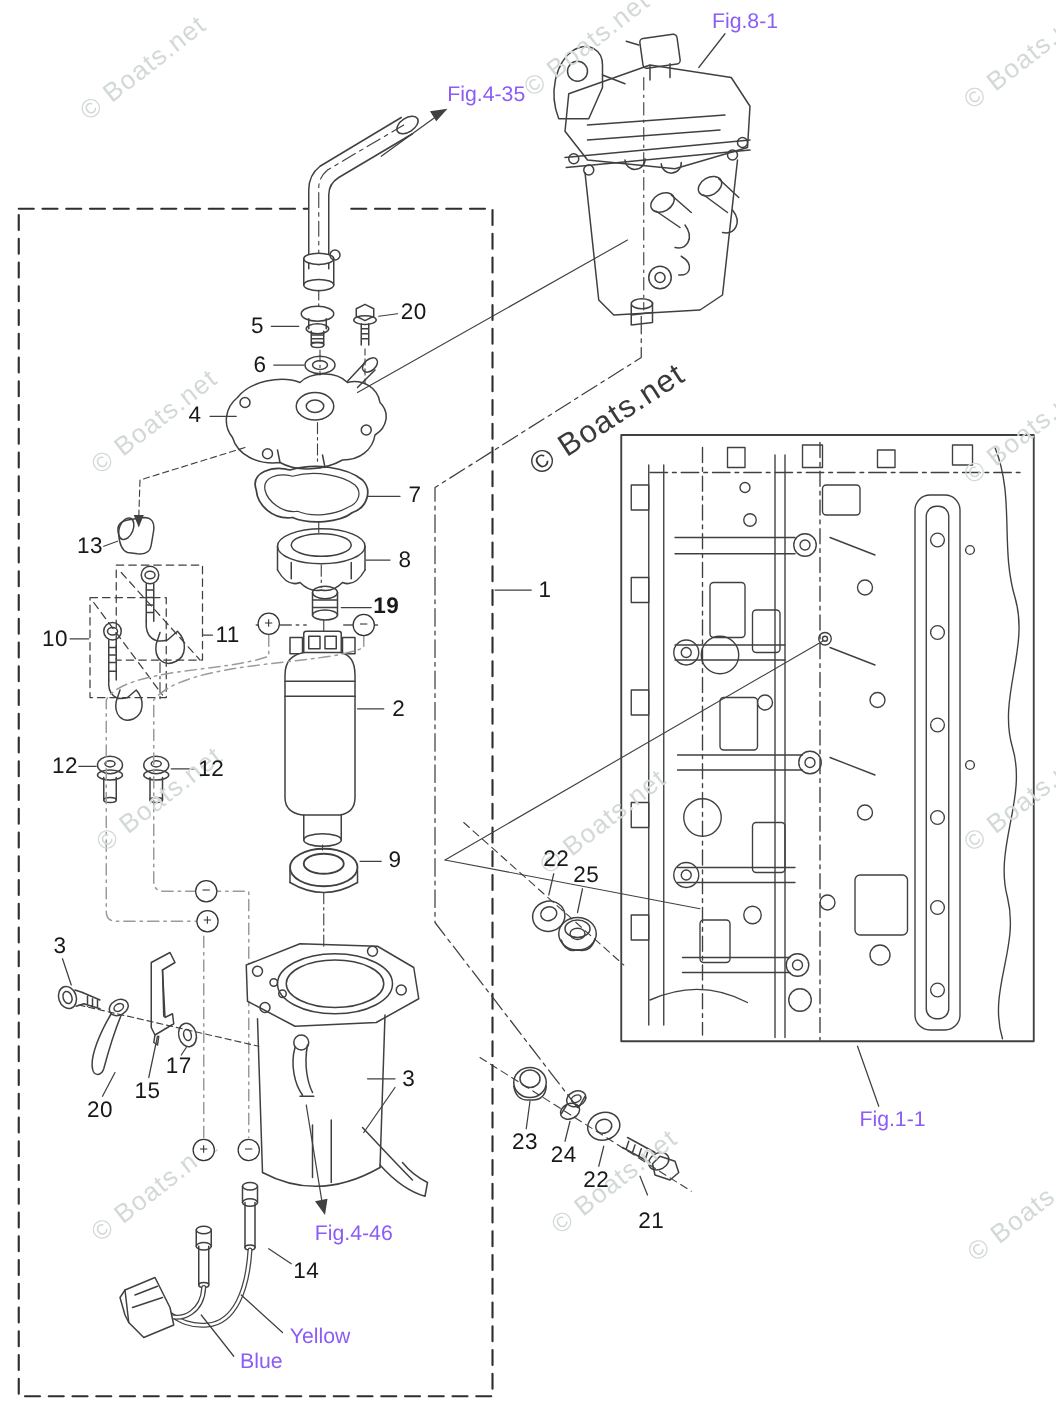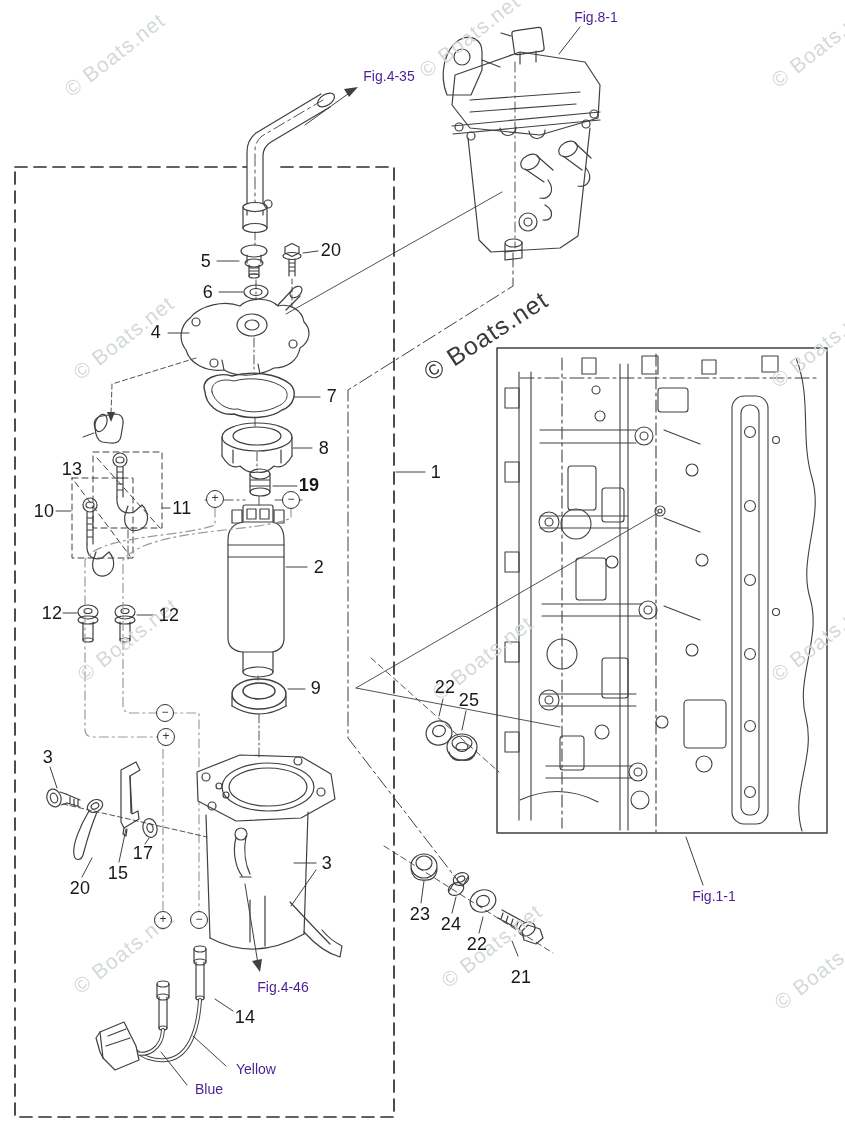--- a/index.html
+++ b/index.html
@@ -1,21 +1,21 @@
 <!DOCTYPE html>
 <html><head>
 <meta charset="utf-8">
 <style>
   html,body{margin:0;padding:0;background:#fff;}
   #stage{position:relative;width:845px;height:1128px;background:#fff;overflow:hidden;
          font-family:"Liberation Sans",sans-serif;}
   svg{position:absolute;left:0;top:0;}
   .lbl{position:absolute;transform:translate(-50%,-50%);font-size:18px;color:#181818;
        white-space:nowrap;letter-spacing:.3px;}
-  .figlbl{position:absolute;transform:translate(-50%,-50%);font-size:14px;color:#4c1d95;
+  .figlbl{position:absolute;transform:translate(-50%,-50%);font-size:17px;color:#8b5cf6;
        white-space:nowrap;}
   .wm{position:absolute;transform:translate(-50%,-50%) rotate(-38deg);font-size:21px;
       color:#d3d8d8;letter-spacing:1px;white-space:nowrap;pointer-events:none;}
   .wm.dark{transform:translate(-50%,-50%) rotate(-33deg);font-size:25px;color:#3a3a3a;}
   .pol{position:absolute;width:16px;height:16px;border:1.5px solid #333;border-radius:50%;
        transform:translate(-50%,-50%);font-size:12px;line-height:15px;text-align:center;
        color:#333;background:#fff;}
 </style>
 </head>
 <body>
@@ -429,21 +429,21 @@
       <div class="lbl" style="left: 156px; top: 332px;">4</div>
       <div class="lbl" style="left: 206px; top: 261px;">5</div>
       <div class="lbl" style="left: 208px; top: 292px;">6</div>
       <div class="lbl" style="left: 332px; top: 396px;">7</div>
       <div class="lbl" style="left: 324px; top: 448px;">8</div>
       <div class="lbl" style="left: 316px; top: 688px;">9</div>
       <div class="lbl" style="left: 44px; top: 511px;">10</div>
       <div class="lbl" style="left: 182px; top: 508px;">11</div>
       <div class="lbl" style="left: 52px; top: 613px;">12</div>
       <div class="lbl" style="left: 169px; top: 615px;">12</div>
-      <div class="lbl" style="left: 72px; top: 437px; margin-top: 32px;">13</div>
+      <div class="lbl" style="left: 72px; top: 437px;">13</div>
       <div class="lbl" style="left: 245px; top: 1017px;">14</div>
       <div class="lbl" style="left: 118px; top: 873px;">15</div>
       <div class="lbl" style="left: 48px; top: 757px;">3</div>
       <div class="lbl" style="left: 143px; top: 853px;">17</div>
       <div class="lbl" style="left: 80px; top: 888px;">20</div>
       <div class="lbl" style="left: 309px; top: 485px; font-weight: bold;">19</div>
       <div class="lbl" style="left: 331px; top: 250px;">20</div>
       <div class="lbl" style="left: 521px; top: 977px;">21</div>
       <div class="lbl" style="left: 445px; top: 687px;">22</div>
       <div class="lbl" style="left: 477px; top: 944px;">22</div>

